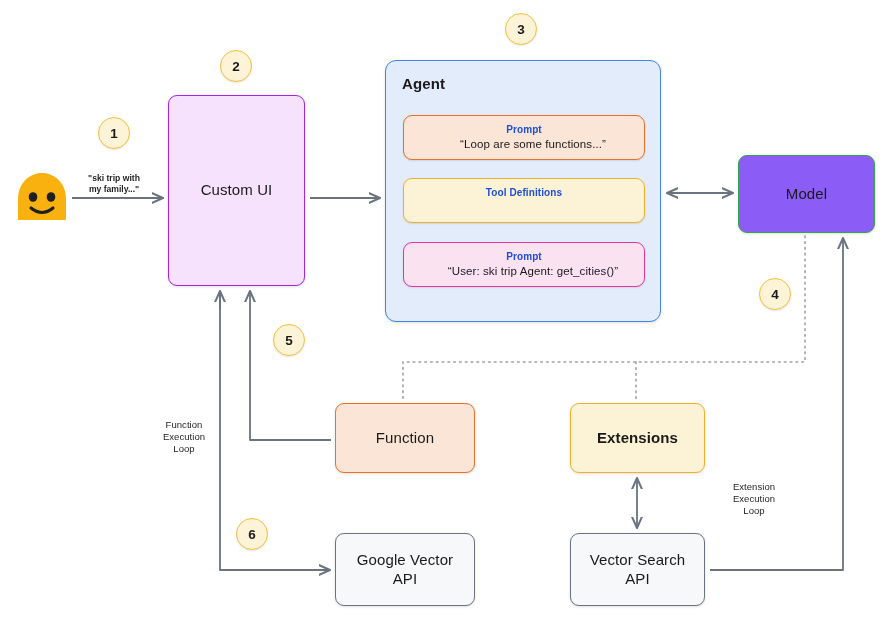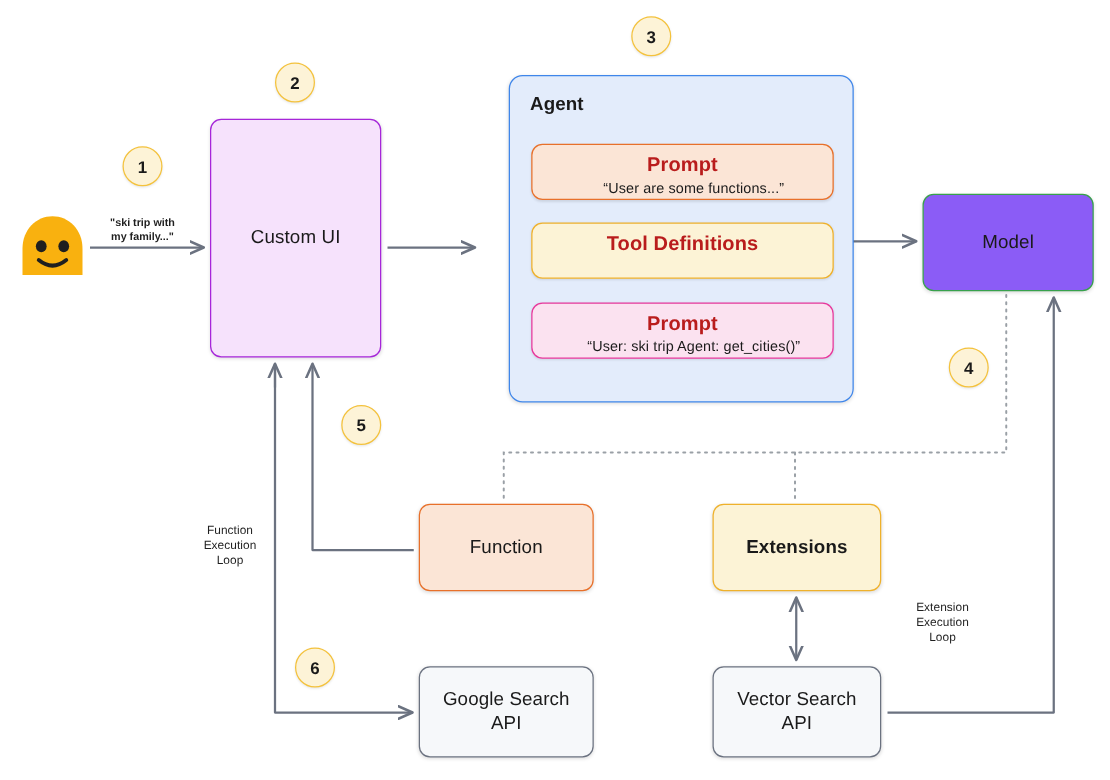--- a/index.html
+++ b/index.html
@@ -51,43 +51,42 @@
     border: 1.6px solid #A626D9;
   }
   
   #agent {
     left: 385px; top: 60px; width: 276px; height: 262px;
     background: #E3ECFB;
     border: 1.6px solid #3F86EA;
     border-radius: 11px;
     display: block;
     padding: 12px;
-    margin-left: 22px;
   }
   #agent-title {
     position: absolute;
     left: 16px; top: 14px;
     font-size: 15px;
     font-weight: 700;
     color: #1a1a1a;
     letter-spacing: 0.1px;
   }
   .agent-card {
     position: absolute;
     left: 17px;
     width: 242px;
     box-sizing: border-box;
     border-radius: 9px;
     padding: 8px 10px 9px 10px;
     box-shadow: 0 1px 2px rgba(0,0,0,0.10);
   }
   .card-title {
-    font-size: 16px;
+    font-size: 10px;
     font-weight: 700;
-    color: #b91c1c;
+    color: #1d4ed8;
     letter-spacing: 0.1px;
   }
   .card-sub {
     font-size: 11.5px;
     color: #1a1a1a;
     margin-top: 3px;
     margin-left: 18px;
     letter-spacing: 0.1px;
   }
   #card-prompt-1 {
@@ -225,21 +224,21 @@
 
   <div class="node" id="custom-ui">
     <span class="node-label">Custom UI</span>
   </div>
 
   <div class="node" id="agent">
     <div id="agent-title">Agent</div>
 
     <div class="agent-card" id="card-prompt-1">
       <div class="card-title">Prompt</div>
-      <div class="card-sub">“User are some functions...”</div>
+      <div class="card-sub">“Loop are some functions...”</div>
     </div>
 
     <div class="agent-card" id="card-tools">
       <div class="card-title">Tool Definitions</div>
     </div>
 
     <div class="agent-card" id="card-prompt-2">
       <div class="card-title">Prompt</div>
       <div class="card-sub">“User: ski trip Agent: get_cities()”</div>
     </div>
@@ -251,21 +250,21 @@
 
   <div class="node" id="function">
     <span class="node-label">Function</span>
   </div>
 
   <div class="node" id="extensions">
     <span class="node-label">Extensions</span>
   </div>
 
   <div class="node" id="google-places">
-    <span class="node-label">Google Search
+    <span class="node-label">Google Vector
 API</span>
   </div>
 
   <div class="node" id="vector-search">
     <span class="node-label">Vector Search
 API</span>
   </div>
 
   <div class="edge-label" style="left:145px; top:419px; width:78px;">Function
 Execution

